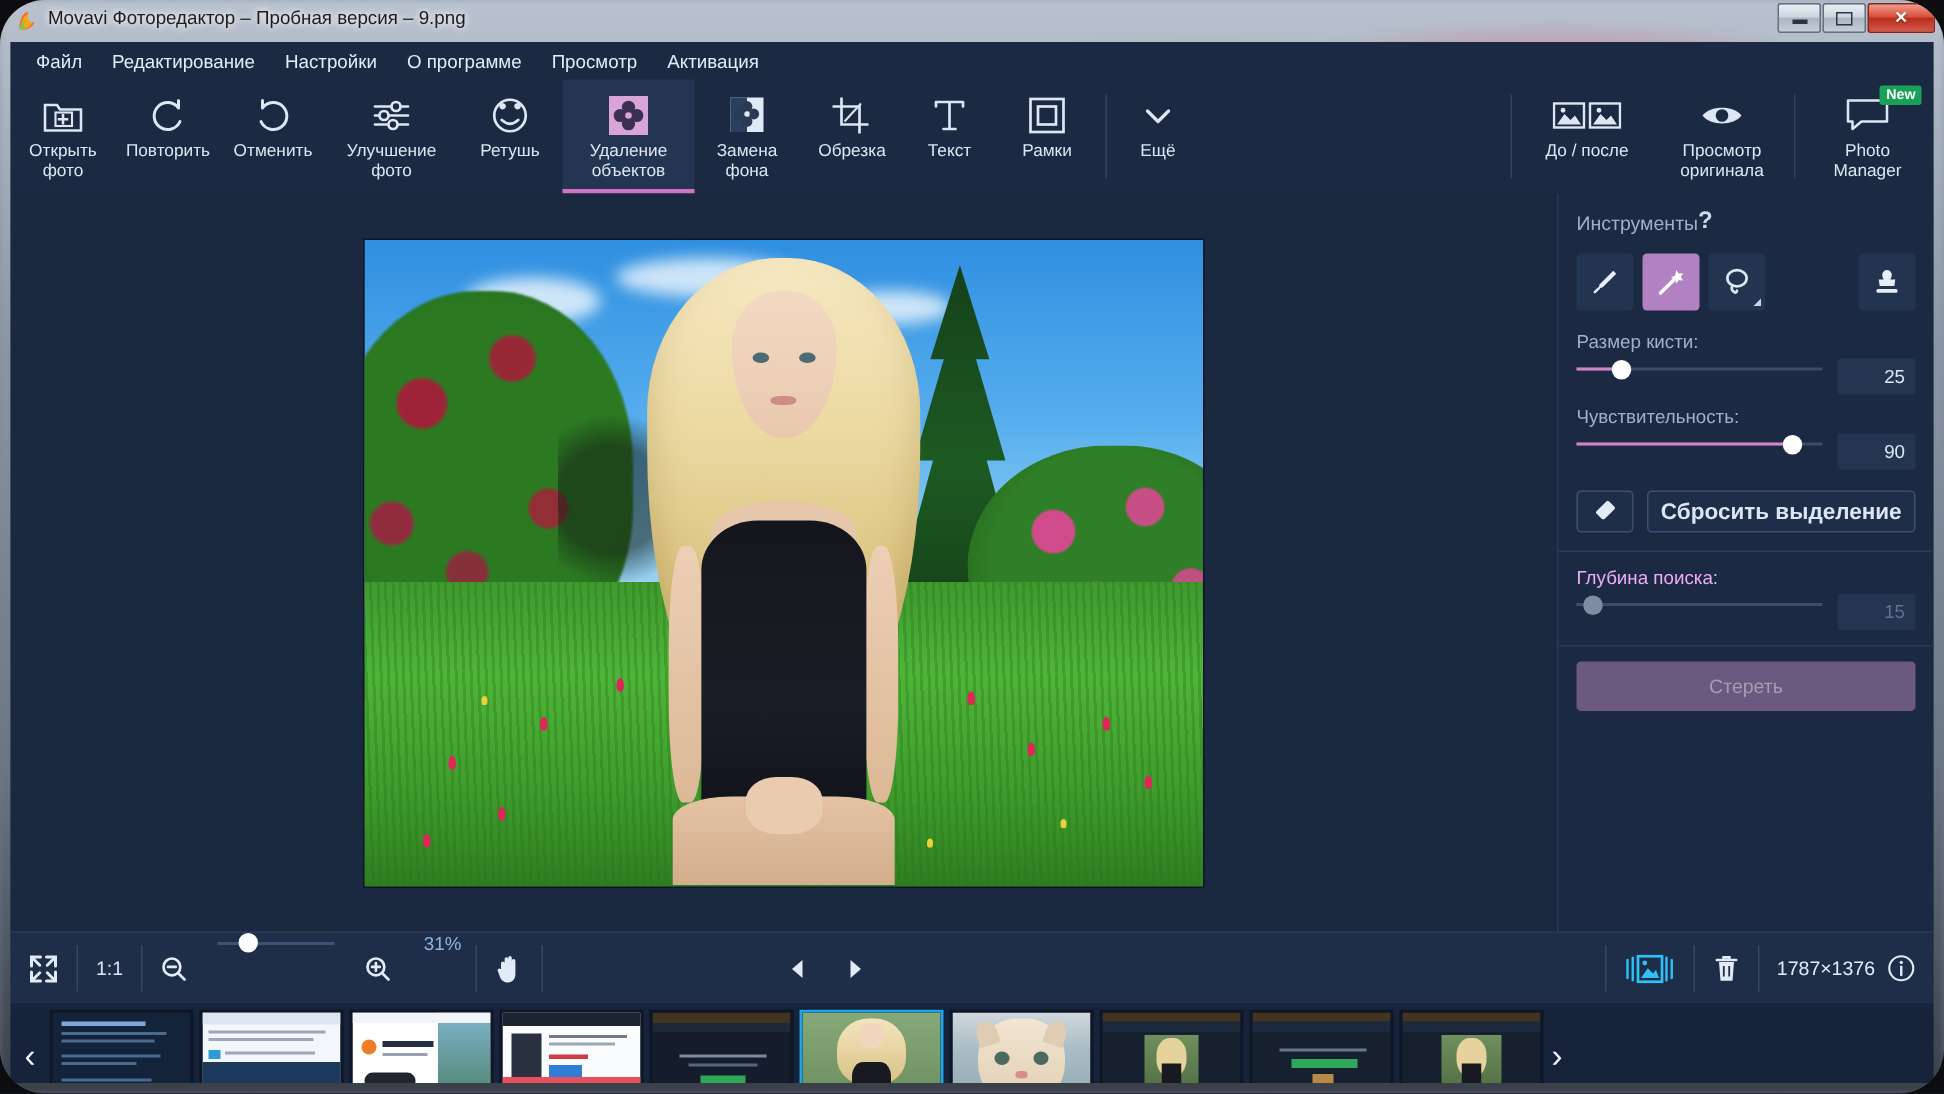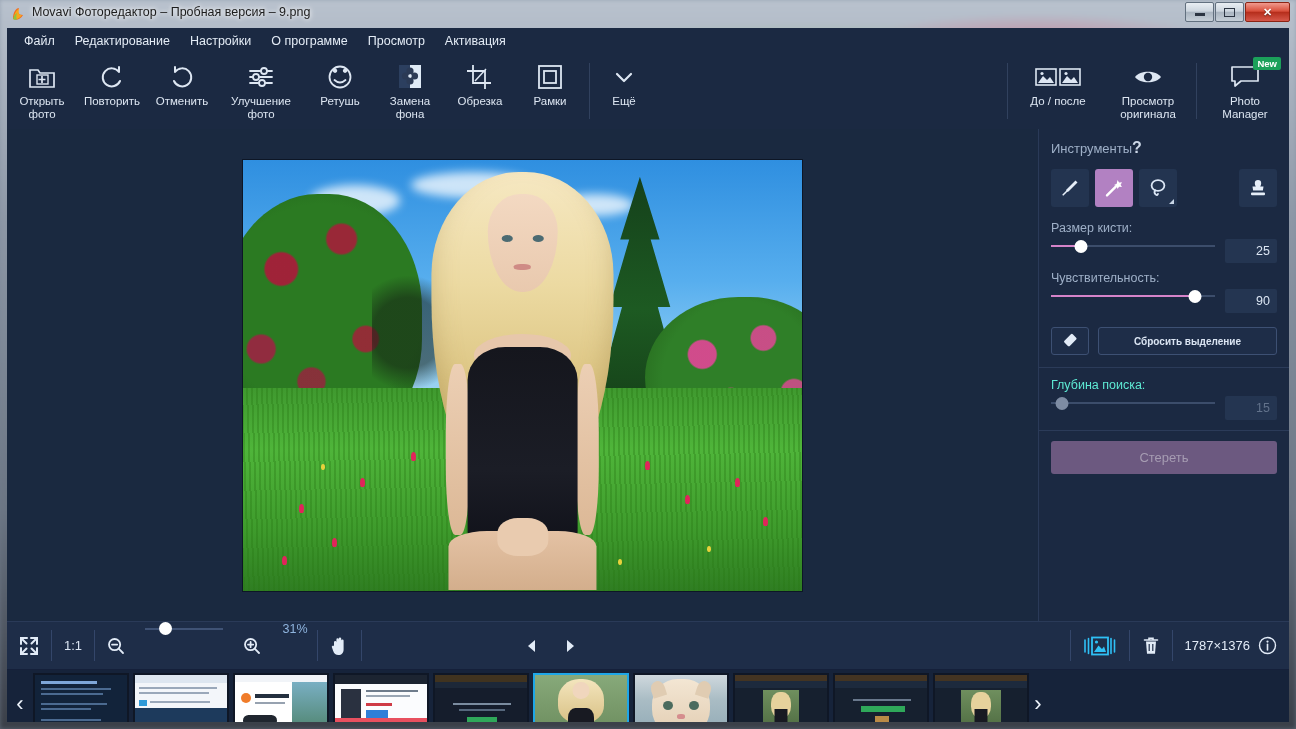--- a/index.html
+++ b/index.html
@@ -9,20 +9,21 @@
     font-family: "Liberation Sans", sans-serif;
     background: #0d0d10;
   }
 
   
   #app {
     position: relative;
     width: 1296px; height: 729px;
     background: linear-gradient(180deg,#9aa6b5 0%, #7f8b9c 40%, #5d6775 100%);
     overflow: hidden;
+    border-radius: 30px;
   }
   .frame-bg {
     position: absolute; inset: 0;
     background:
       radial-gradient(closest-side at 62% 10%, rgba(120,200,90,.55), rgba(120,200,90,0) 70%),
       radial-gradient(closest-side at 80% 6%, rgba(220,90,120,.5), rgba(220,90,120,0) 70%),
       radial-gradient(closest-side at 32% 94%, rgba(190,120,90,.5), rgba(190,120,90,0) 70%),
       radial-gradient(closest-side at 70% 96%, rgba(140,140,160,.6), rgba(140,140,160,0) 70%),
       linear-gradient(180deg,#b9c2ce 0%, #8d97a6 30%, #6b7583 70%, #3a3f48 100%);
     filter: blur(2px);
@@ -256,21 +257,21 @@
     cursor: pointer; position: relative;
   }
   .toolbtn.on { background: #b281c2; }
   .toolbtn .corner {
     position: absolute; right: 3px; bottom: 3px;
     width: 0; height: 0;
     border-left: 5px solid transparent; border-bottom: 5px solid #c9d6e6;
   }
   .toolgap { flex: 1; }
   .sl-label { font-size: 12.5px; color: #9fb0c8; margin-bottom: 4px; }
-  .sl-label.dim { color: #5eead4; }
+  .sl-label.dim { color: #f0abfc; }
   .sl-row { display: flex; gap: 10px; margin-bottom: 8px; }
   .slider { position: relative; flex: 1; height: 14px; }
   .sl-track {
     position: absolute; left: 0; right: 0; top: 6px; height: 2px; background: #3c4d6b;
   }
   .sl-fill { position: absolute; left: 0; top: 6px; height: 2px; background: #d583c9; }
   .sl-fill.dim { background: #3c4d6b; }
   .sl-knob {
     position: absolute; top: 1px; width: 13px; height: 13px;
     border-radius: 50%; background: #fff; transform: translateX(-50%);
@@ -285,21 +286,21 @@
   }
   .sl-val.dim { color: #62728b; }
   .btnrow { display: flex; gap: 9px; margin: 14px 0 12px 0; }
   .sqbtn {
     width: 38px; height: 28px; border: 1px solid #3d5073; border-radius: 3px;
     background: #1e2d48; display: flex; align-items: center; justify-content: center;
     cursor: pointer;
   }
   .widebtn {
     flex: 1; height: 28px; border: 1px solid #3d5073; border-radius: 3px;
-    background: #1e2d48; color: #dbe5f3; font-size: 10px; font-weight: bold;
+    background: #1e2d48; color: #dbe5f3; font-size: 15px; font-weight: bold;
     display: flex; align-items: center; justify-content: center; cursor: pointer;
   }
   .rp-div { height: 1px; background: #2b3b59; margin: 10px -12px; }
   .bigbtn {
     width: 100%; height: 33px; border: none; border-radius: 3px;
     background: #6c5980; color: #a69cb2;
     font-size: 13px; display: flex; align-items: center; justify-content: center;
     margin-top: 8px; cursor: pointer;
   }
 
@@ -457,20 +458,36 @@
         <span class="tb-ico">
           <svg width="28" height="26" viewBox="0 0 28 26">
               <circle cx="14" cy="13" r="10.5" fill="none" stroke="#dde6f2" stroke-width="1.8"></circle>
               <path d="M9 9 a2.2 2.2 0 1 1 0.1 0 M19 9 a2.2 2.2 0 1 1 0.1 0" fill="#dde6f2"></path>
               <path d="M8.5 16 q5.5 5 11 0" fill="none" stroke="#dde6f2" stroke-width="1.8" stroke-linecap="round"></path>
             </svg>
         </span>
         <span class="tb-lbl">Ретушь</span>
       </div>
 
+      <div class="tb-btn w88 active">
+        <span class="tb-ico">
+          <svg width="32" height="30" viewBox="0 0 32 30">
+            <rect x="3" y="2" width="26" height="26" fill="#d9a4d8"></rect>
+            <g fill="#3b2f52">
+              <circle cx="16" cy="9.5" r="4.4"></circle>
+                <circle cx="16" cy="20.5" r="4.4"></circle>
+              <circle cx="10.5" cy="15" r="4.4"></circle>
+                <circle cx="21.5" cy="15" r="4.4"></circle>
+            </g>
+            <circle cx="16" cy="15" r="2.2" fill="#d9a4d8"></circle>
+          </svg>
+        </span>
+        <span class="tb-lbl">Удаление
+объектов</span>
+      </div>
 
       <div class="tb-btn w70">
         <span class="tb-ico">
           <svg width="28" height="26" viewBox="0 0 28 26">
             <rect x="3" y="1" width="22" height="23" fill="#dfeaf6"></rect>
             <rect x="3" y="1" width="11" height="23" fill="#2c3f5f"></rect>
             <g fill="#2b3a55">
                 <circle cx="14" cy="7" r="3.6"></circle>
                 <circle cx="14" cy="17" r="3.6"></circle>
                 <circle cx="9.5" cy="12" r="3.6"></circle>
@@ -486,20 +503,28 @@
       <div class="tb-btn w70">
         <span class="tb-ico">
           <svg width="28" height="26" viewBox="0 0 28 26">
               <path d="M7 1 V19 H25 M1 7 H19 V25" fill="none" stroke="#dde6f2" stroke-width="1.8"></path>
               <path d="M9 17 L20 5" stroke="#dde6f2" stroke-width="1.4"></path>
             </svg>
         </span>
         <span class="tb-lbl">Обрезка</span>
       </div>
 
+      <div class="tb-btn w60">
+        <span class="tb-ico">
+          <svg width="28" height="26" viewBox="0 0 28 26">
+              <path d="M5 4 h18 M5 4 v3 M23 4 v3 M14 4 v18 M10 22 h8" fill="none" stroke="#dde6f2" stroke-width="1.8" stroke-linecap="round"></path>
+            </svg>
+        </span>
+        <span class="tb-lbl">Текст</span>
+      </div>
 
       <div class="tb-btn w70">
         <span class="tb-ico">
           <svg width="28" height="26" viewBox="0 0 28 26">
               <rect x="3" y="2" width="22" height="22" fill="none" stroke="#dde6f2" stroke-width="1.8"></rect>
               <rect x="8" y="7" width="12" height="12" fill="none" stroke="#dde6f2" stroke-width="1.8"></rect>
             </svg>
         </span>
         <span class="tb-lbl">Рамки</span>
       </div>

